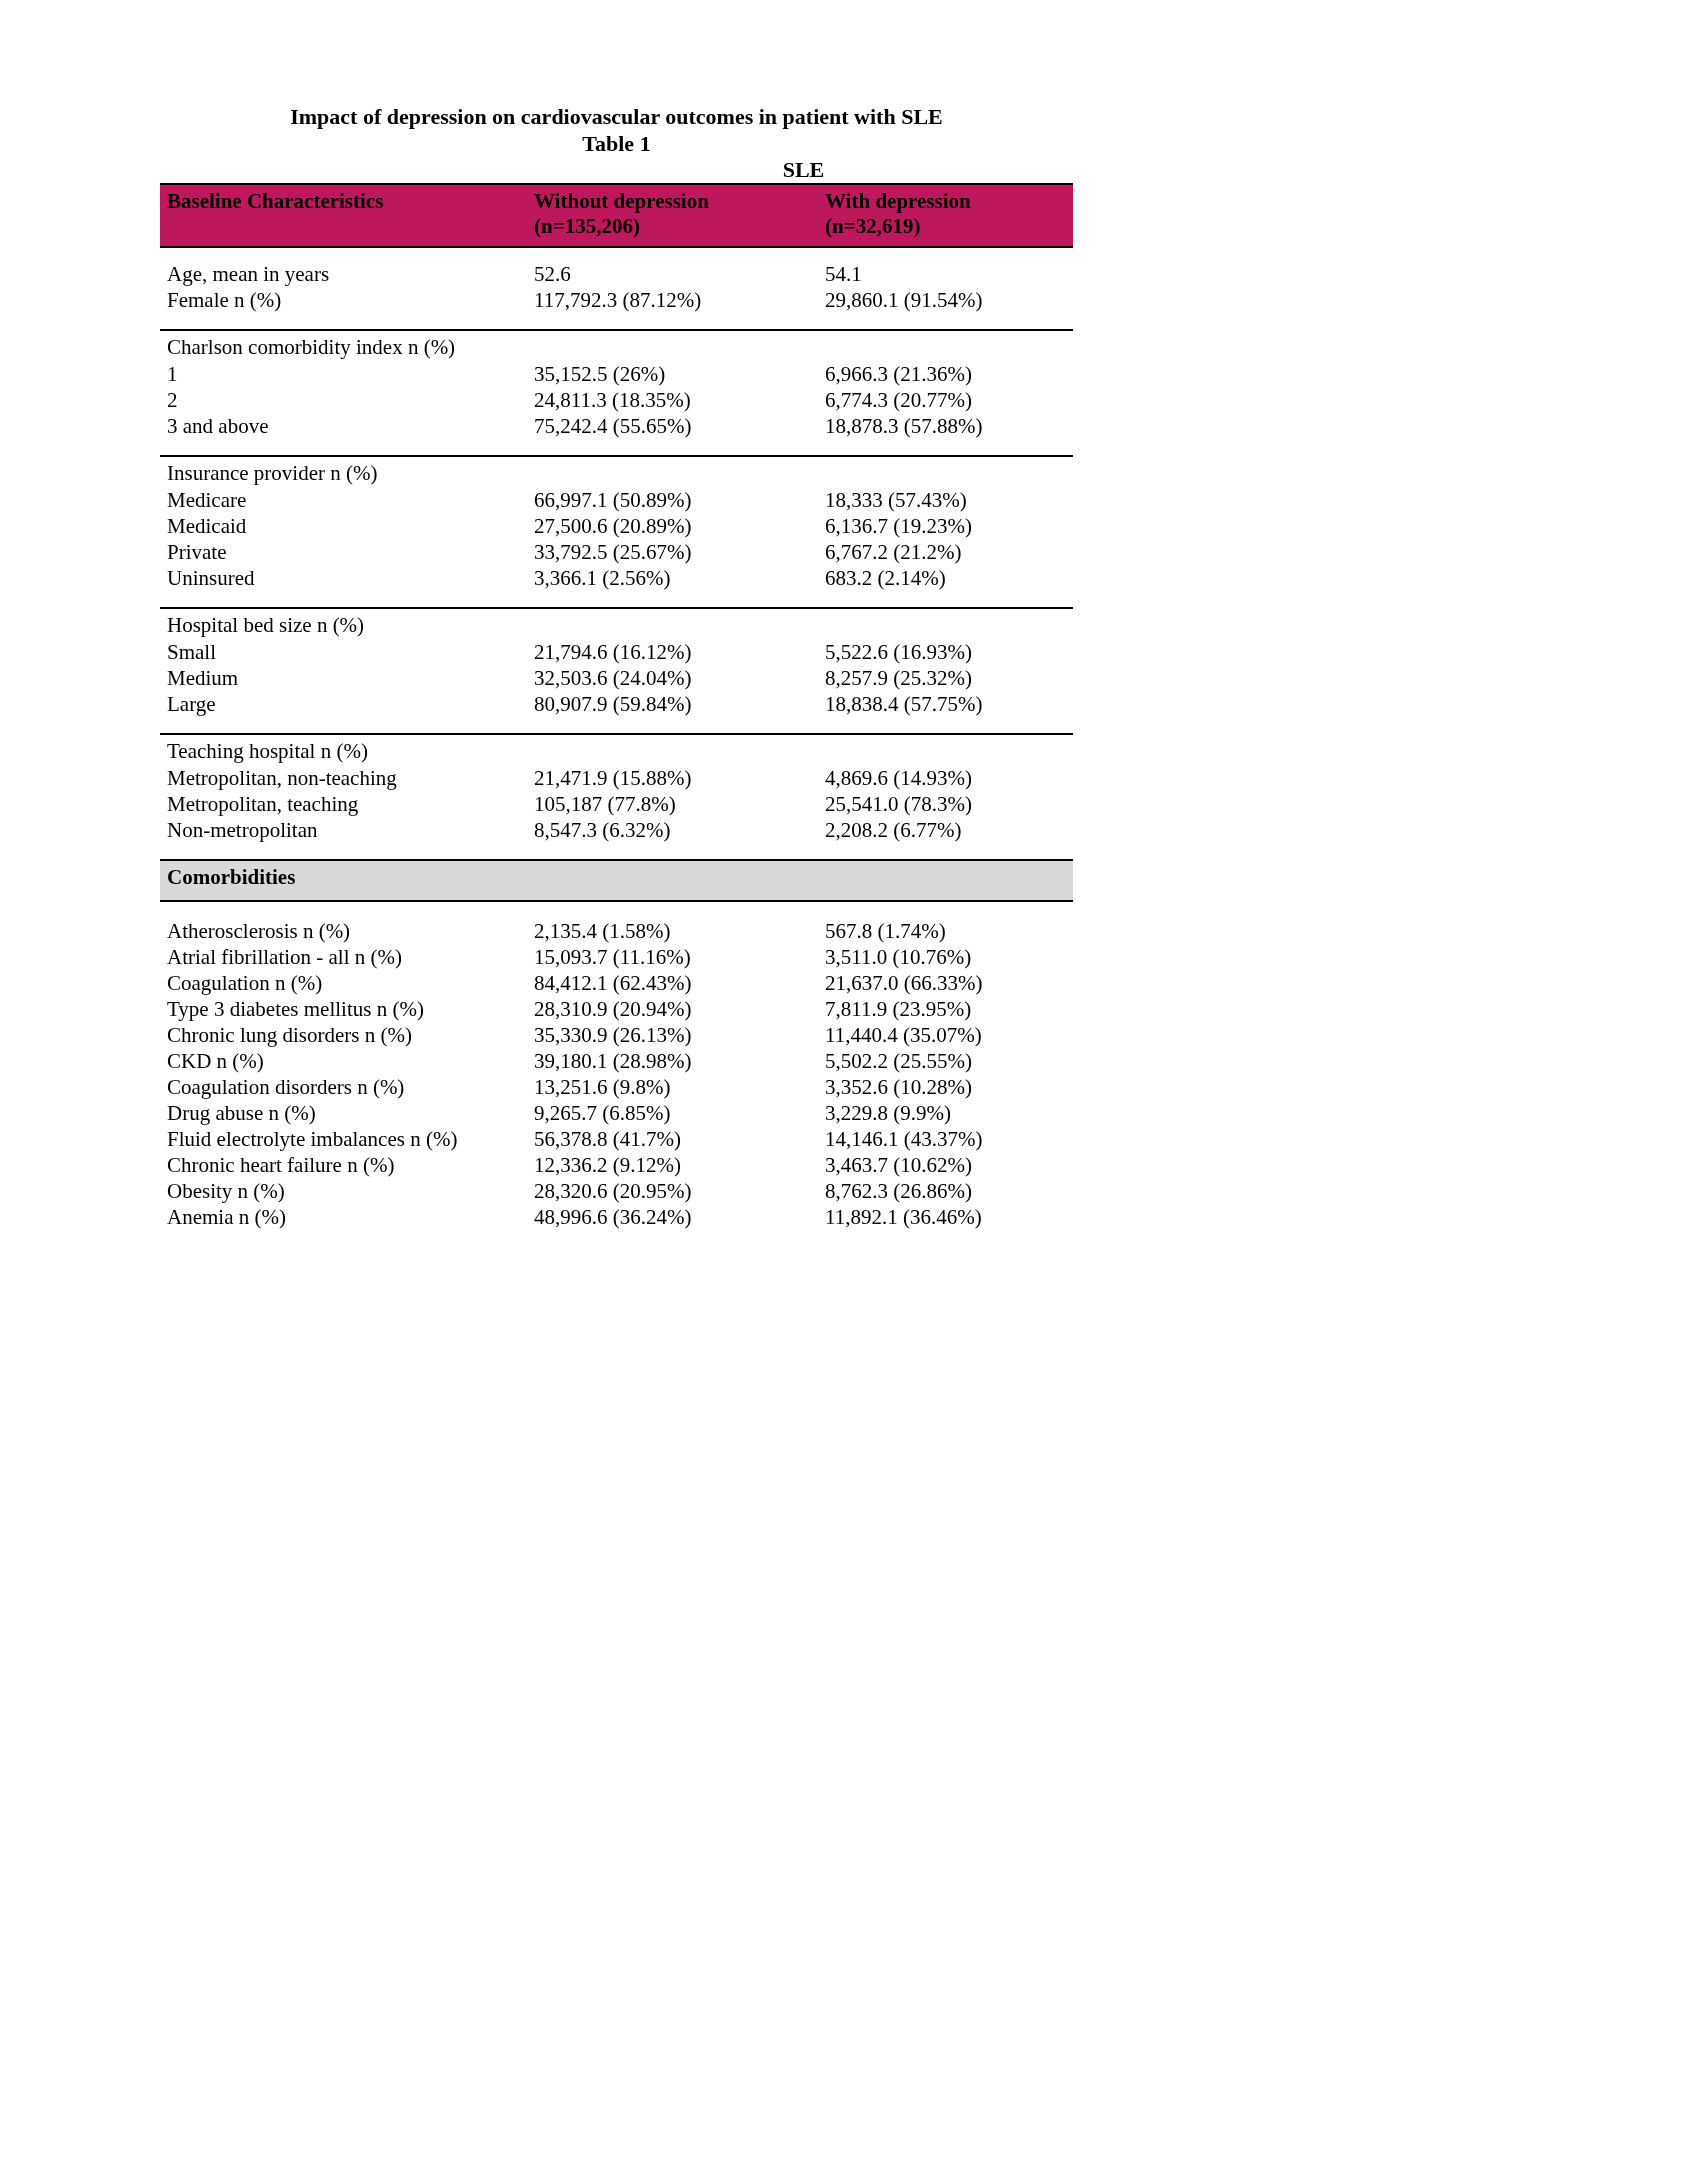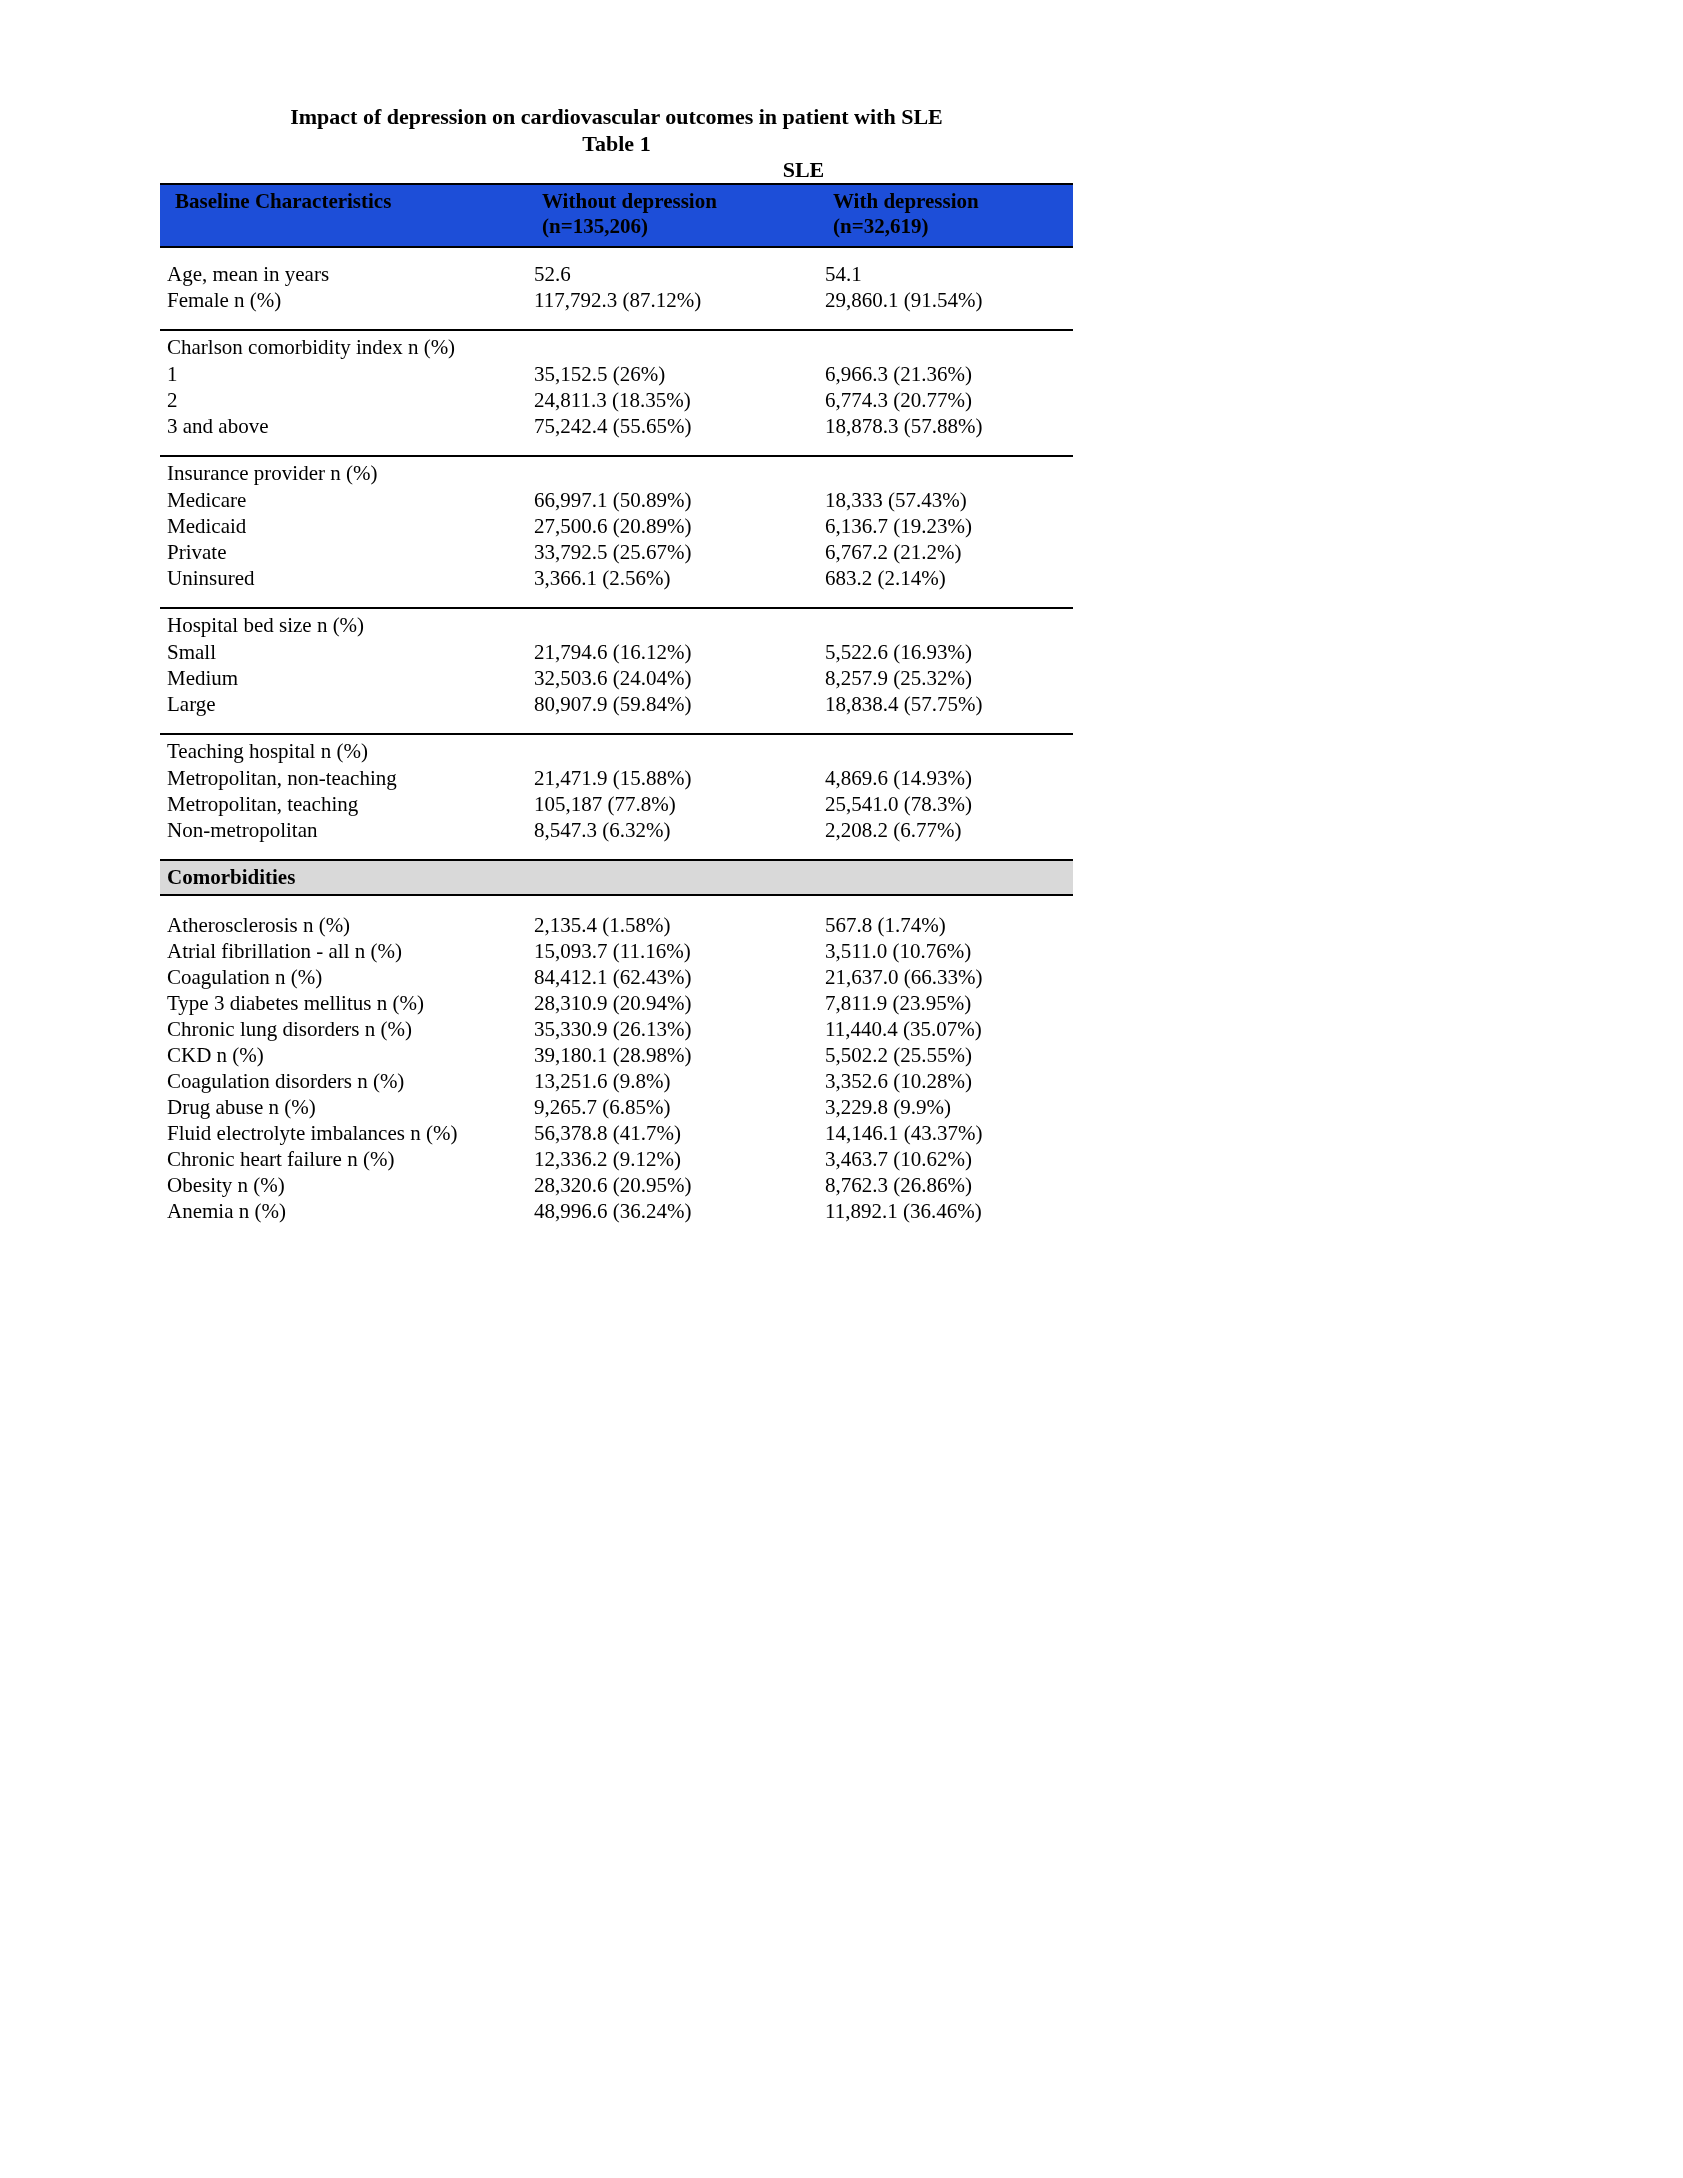--- a/index.html
+++ b/index.html
@@ -33,39 +33,39 @@
     width: 539px;
     text-align: center;
   }
   .tbl { width: 100%; }
   .row {
     display: grid;
     grid-template-columns: 374px 291px 248px;
   }
   .c1 { padding-left: 7px; }
   .thead {
-    background: #1d4ed8;
+    background: #be185d;
     border-top: 2px solid #000;
     border-bottom: 2px solid #000;
-    padding: 4px 0 7px 8px;
+    padding: 4px 0 7px 0;
     line-height: 25px;
     font-weight: 700;
   }
   .section-label {
     border-top: 2px solid #000;
     padding: 3px 0 0 7px;
     font-weight: 400;
     line-height: 27px;
   }
   .band {
     background: #d9d9d9;
     border-top: 2px solid #000;
     border-bottom: 2px solid #000;
     font-weight: 700;
-    padding: 3px 0 4px 7px;
+    padding: 3px 0 10px 7px;
     line-height: 26px;
   }
   .gap { height: 16px; }
   .gap-sm { height: 13px; }
 </style>
 </head>
 <body>
 
 <div class="content">
   <div class="doc-title">Impact of depression on cardiovascular outcomes in patient with SLE</div>

